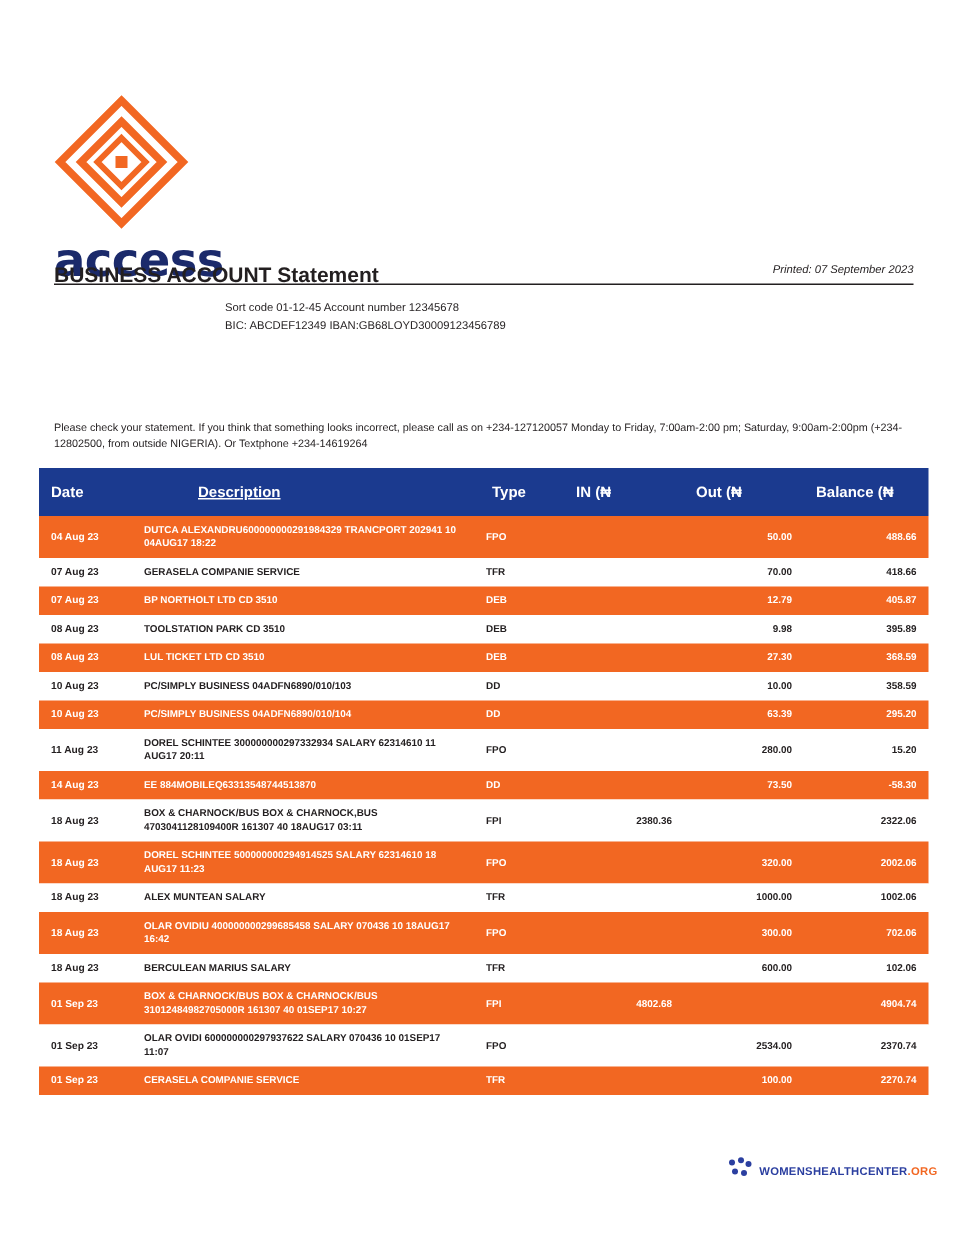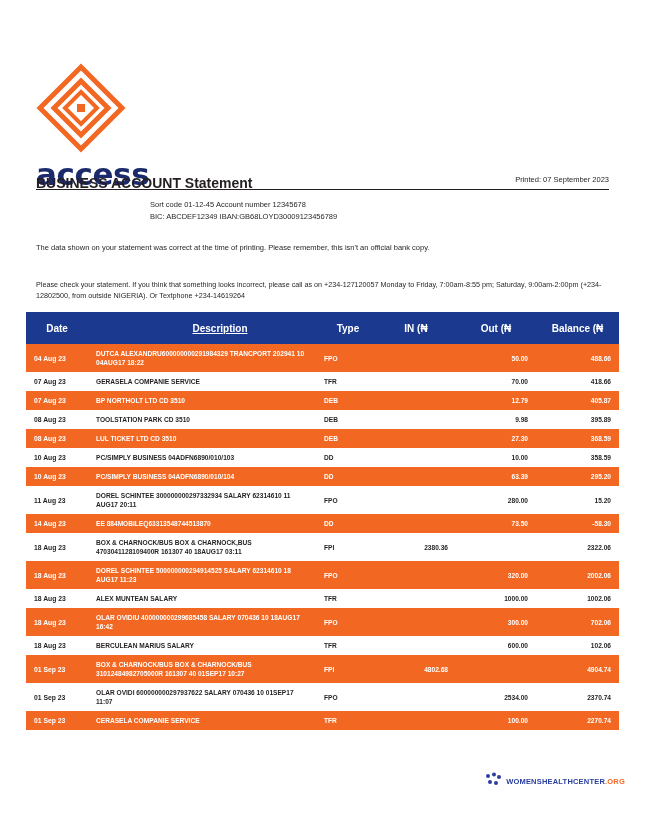--- a/index.html
+++ b/index.html
@@ -54,20 +54,21 @@
     font-weight: bold;
     color: #231f20;
   }
   .printed {
     position: absolute;
     right: 36px;
     top: 131px;
     font-size: 7.5px;
     color: #231f20;
     text-align: center;
+    font-style: italic;
   }
   .rule {
     position: absolute;
     left: 36px;
     right: 36px;
     top: 145px;
     height: 1px;
     background: #231f20;
   }
   
@@ -109,25 +110,25 @@
     width: 593px;
     border-collapse: collapse;
     table-layout: fixed;
   }
   .table th {
     background: #1b3a8f;
     color: #ffffff;
     font-size: 10px;
     font-weight: bold;
     padding: 6px 8px;
-    text-align: center;
+    text-align: left;
     vertical-align: middle;
     height: 20px;
   }
-  .table th.num { text-align: center; }
+  .table th.num { text-align: left; }
   .table td {
     font-size: 6.6px;
     padding: 5px 8px;
     vertical-align: middle;
     line-height: 9px;
     color: #231f20;
   }
   .table td.num { text-align: right; }
   tr.odd td {
     background: #f26722;
@@ -190,22 +191,21 @@
   <div class="stmt-title">BUSINESS ACCOUNT Statement</div>
   <div class="printed">Printed: 07 September 2023</div>
   <div class="rule"></div>
 
 
   <div class="acct">
     <div>Sort code 01-12-45   Account number 12345678</div>
     <div>BIC: ABCDEF12349   IBAN:GB68LOYD30009123456789</div>
   </div>
 
-  <div class="notice">The data shown on your statement was correct at the time of printing. Please remember, this isn't an official bank copy.</div>
-  <div class="checknote">Please check your statement. If you think that something looks incorrect, please call as on +234-127120057 Monday to Friday, 7:00am-8:55 pm; Saturday, 9:00am-2:00pm (+234-12802500, from outside NIGERIA). Or Textphone +234-14619264</div>
+  <div class="checknote">Please check your statement. If you think that something looks incorrect, please call as on +234-127120057 Monday to Friday, 7:00am-2:00 pm; Saturday, 9:00am-2:00pm (+234-12802500, from outside NIGERIA). Or Textphone +234-14619264</div>
 
   <table class="table">
     <colgroup>
       <col class="c-date">
         <col class="c-desc">
         <col class="c-type">
       <col class="c-in">
         <col class="c-out">
         <col class="c-bal">
     </colgroup>

